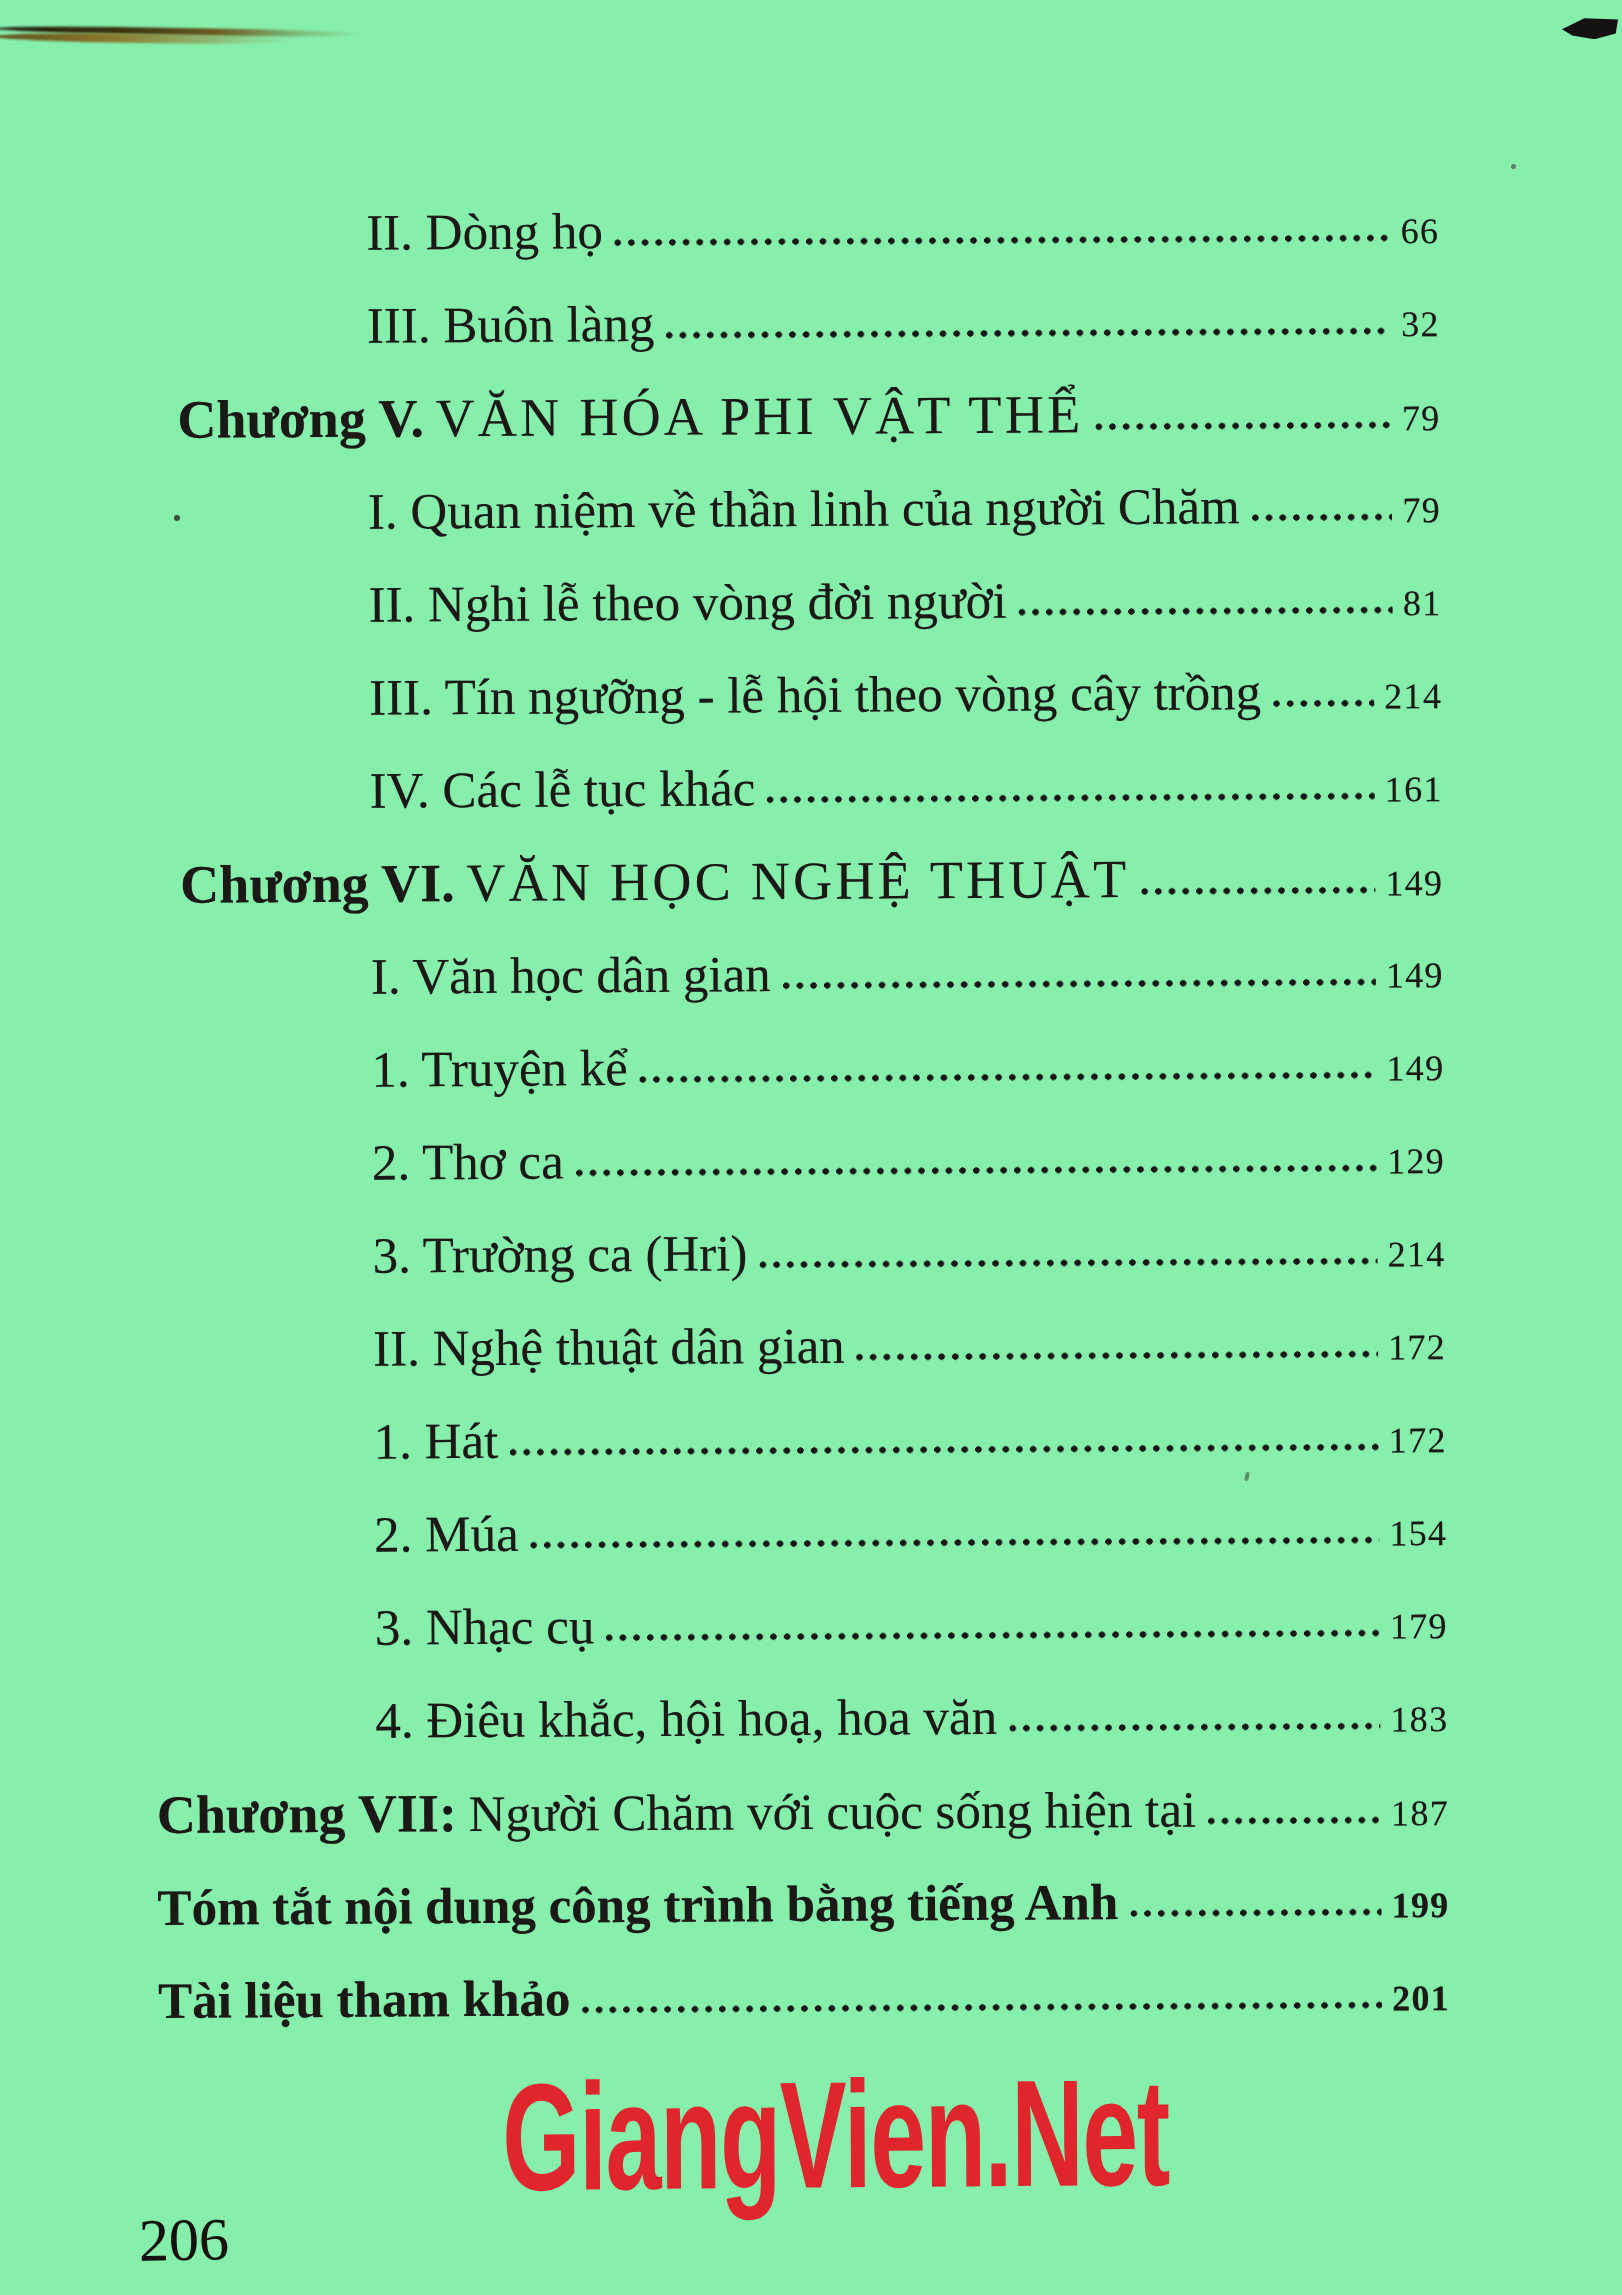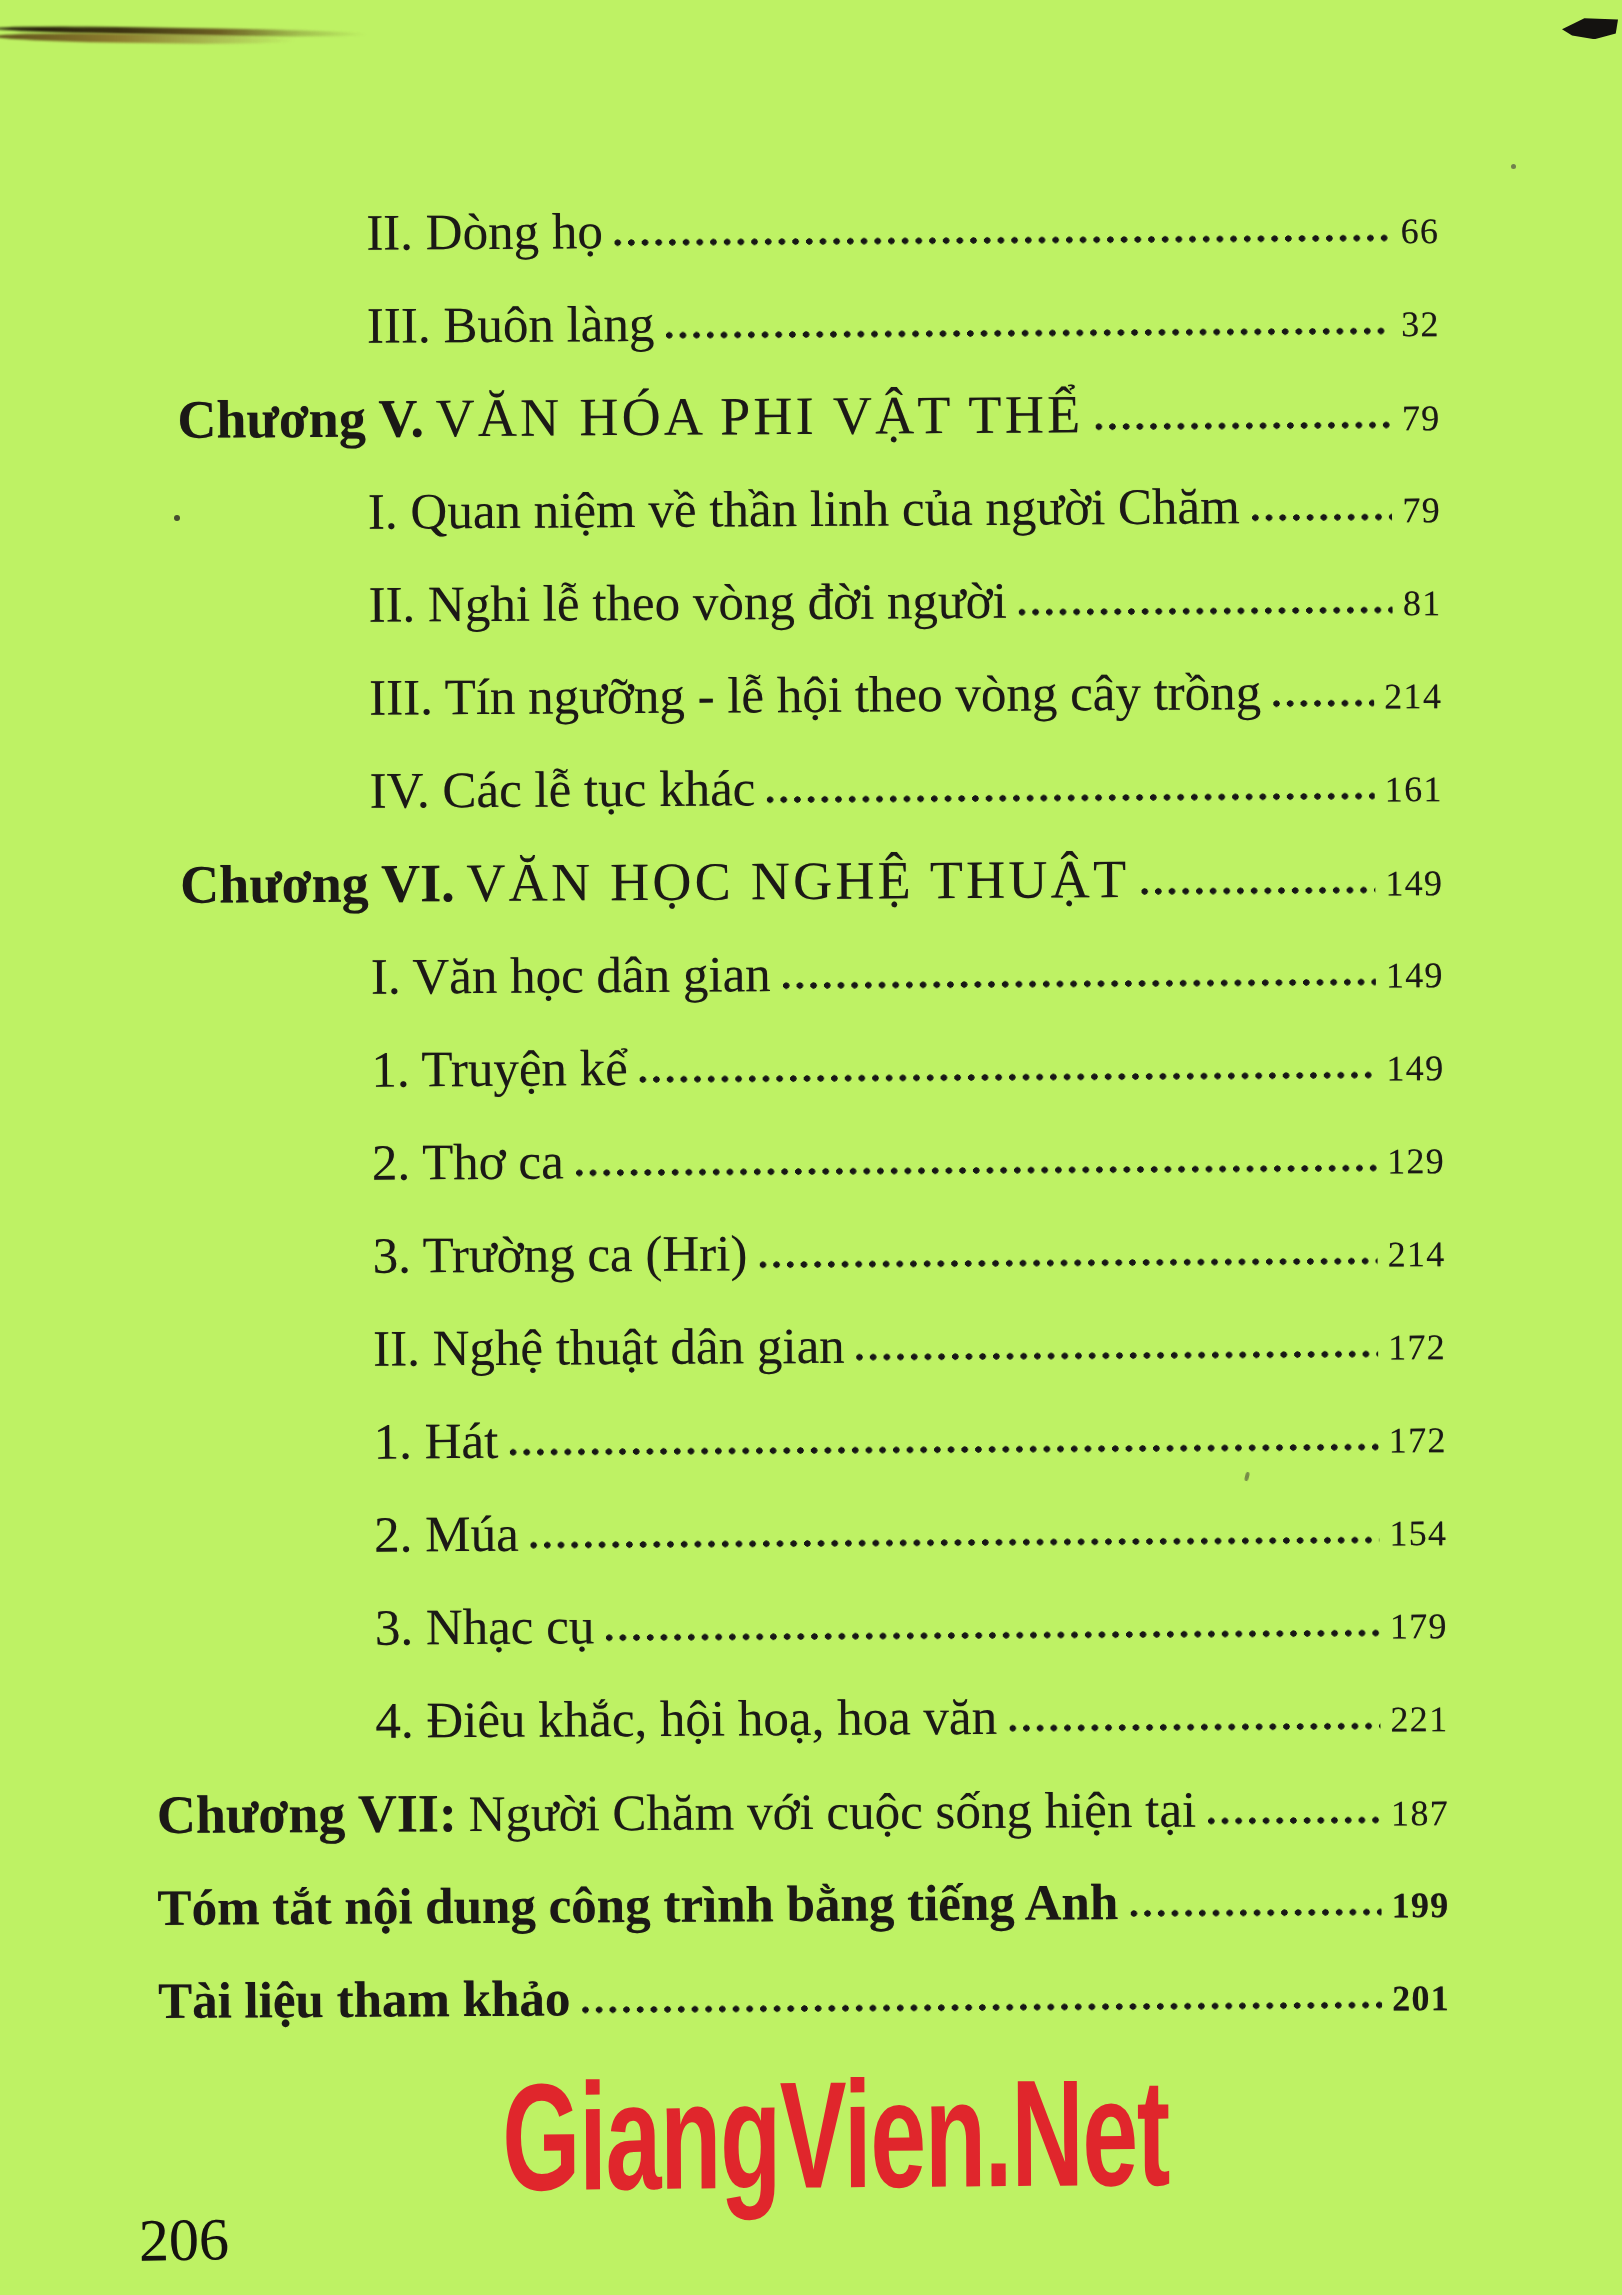--- a/index.html
+++ b/index.html
@@ -83,21 +83,21 @@
     position:absolute; left:139px; top:2210px;
     font-size:60px; line-height:1;
     transform:rotate(-1deg);
     color:#14120f;
     text-shadow:0 0 0.7px rgba(25,22,18,.4);
   }
 </style>
 </head>
 <body>
 
-<div class="page" style="background: #bef264; color: rgb(27, 25, 22); text-align: center;">
+<div class="page" style="background: #86efac; color: rgb(27, 25, 22); text-align: center;">
   <div class="streak-dark"></div>
   <div class="streak-olive"></div>
   <div class="corner-wedge"></div>
   <div class="speck speck-a"></div>
   <div class="speck speck-b"></div>
   <div class="speck speck-c"></div>
 
   <div class="toc" id="toc">
       <div class="toc-row row-section">
 
@@ -192,21 +192,21 @@
       <div class="toc-row row-section">
 
     <span class="label">3. Nhạc cụ</span>
     <span class="leader"></span>
     <span class="pageno">179</span>
   </div>
       <div class="toc-row row-section">
 
     <span class="label">4. Điêu khắc, hội hoạ, hoa văn</span>
     <span class="leader"></span>
-    <span class="pageno">221</span>
+    <span class="pageno">183</span>
   </div>
       <div class="toc-row row-chapter7">
     <span class="prefix">Chương VII:</span>
     <span class="label">Người Chăm với cuộc sống hiện tại</span>
     <span class="leader"></span>
     <span class="pageno">187</span>
   </div>
       <div class="toc-row row-bold">
 
     <span class="label">Tóm tắt nội dung công trình bằng tiếng Anh</span>

